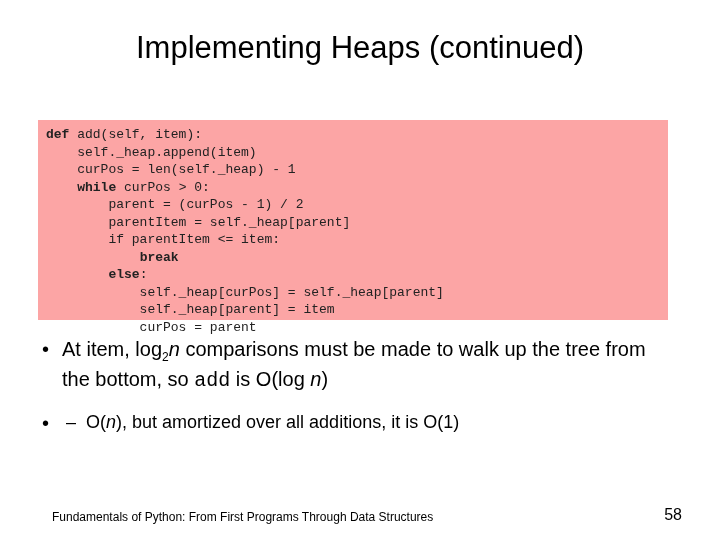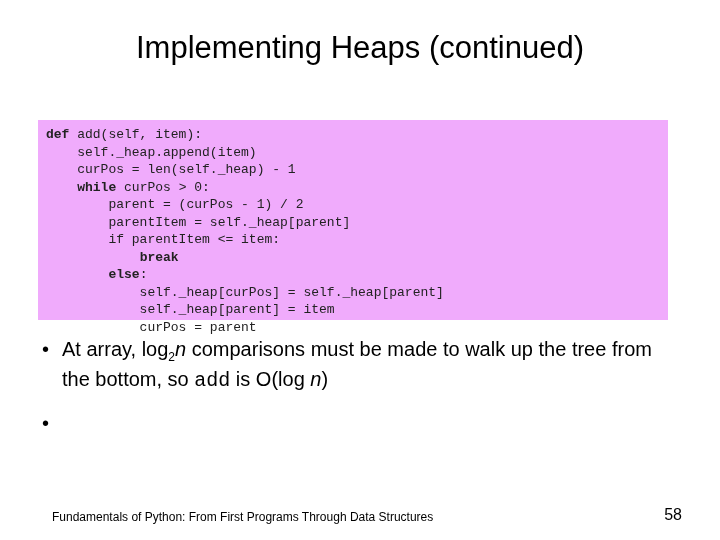--- a/index.html
+++ b/index.html
@@ -26,21 +26,21 @@
     text-align: center;
     font-size: 31px;
     font-weight: 400;
   }
   .codebox {
     position: absolute;
     top: 120px;
     left: 38px;
     width: 630px;
     height: 200px;
-    background: #f0abfc;
+    background: #fca5a5;
     box-sizing: border-box;
     padding: 6px 8px;
     font-family: "Courier New", Courier, monospace;
     font-size: 13px;
     line-height: 1.35;
     white-space: pre;
     color: #222;
   }
   .codebox b { font-weight: bold; }
   .body {
@@ -120,23 +120,28 @@
 <span>        if parentItem &lt;= item:</span>
 <span>            </span><b>break</b>
 <span>        </span><b>else</b><span>:</span>
 <span>            self._heap[curPos] = self._heap[parent]</span>
 <span>            self._heap[parent] = item</span>
 <span>            curPos = parent</span></div>
 
   <div class="body">
     <ul class="top">
       <li>
-        <span>At array, log</span><span class="subsc">2</span><span class="ital">n</span><span> comparisons must be made to walk up the tree from the bottom, so </span><span class="mono">add</span><span> is O(log </span><span class="ital">n</span><span>)</span>
+        <span>At item, log</span><span class="subsc">2</span><span class="ital">n</span><span> comparisons must be made to walk up the tree from the bottom, so </span><span class="mono">add</span><span> is O(log </span><span class="ital">n</span><span>)</span>
       </li>
       <li>
+        <ul class="sub">
+          <li>
+            <span>O(</span><span class="ital">n</span><span>), but amortized over all additions, it is O(1)</span>
+          </li>
+        </ul>
       </li>
     </ul>
   </div>
 
   <div class="footer-left">Fundamentals of Python: From First Programs Through Data Structures</div>
   <div class="footer-right">58</div>
 
 </div>
 
 </body></html>

